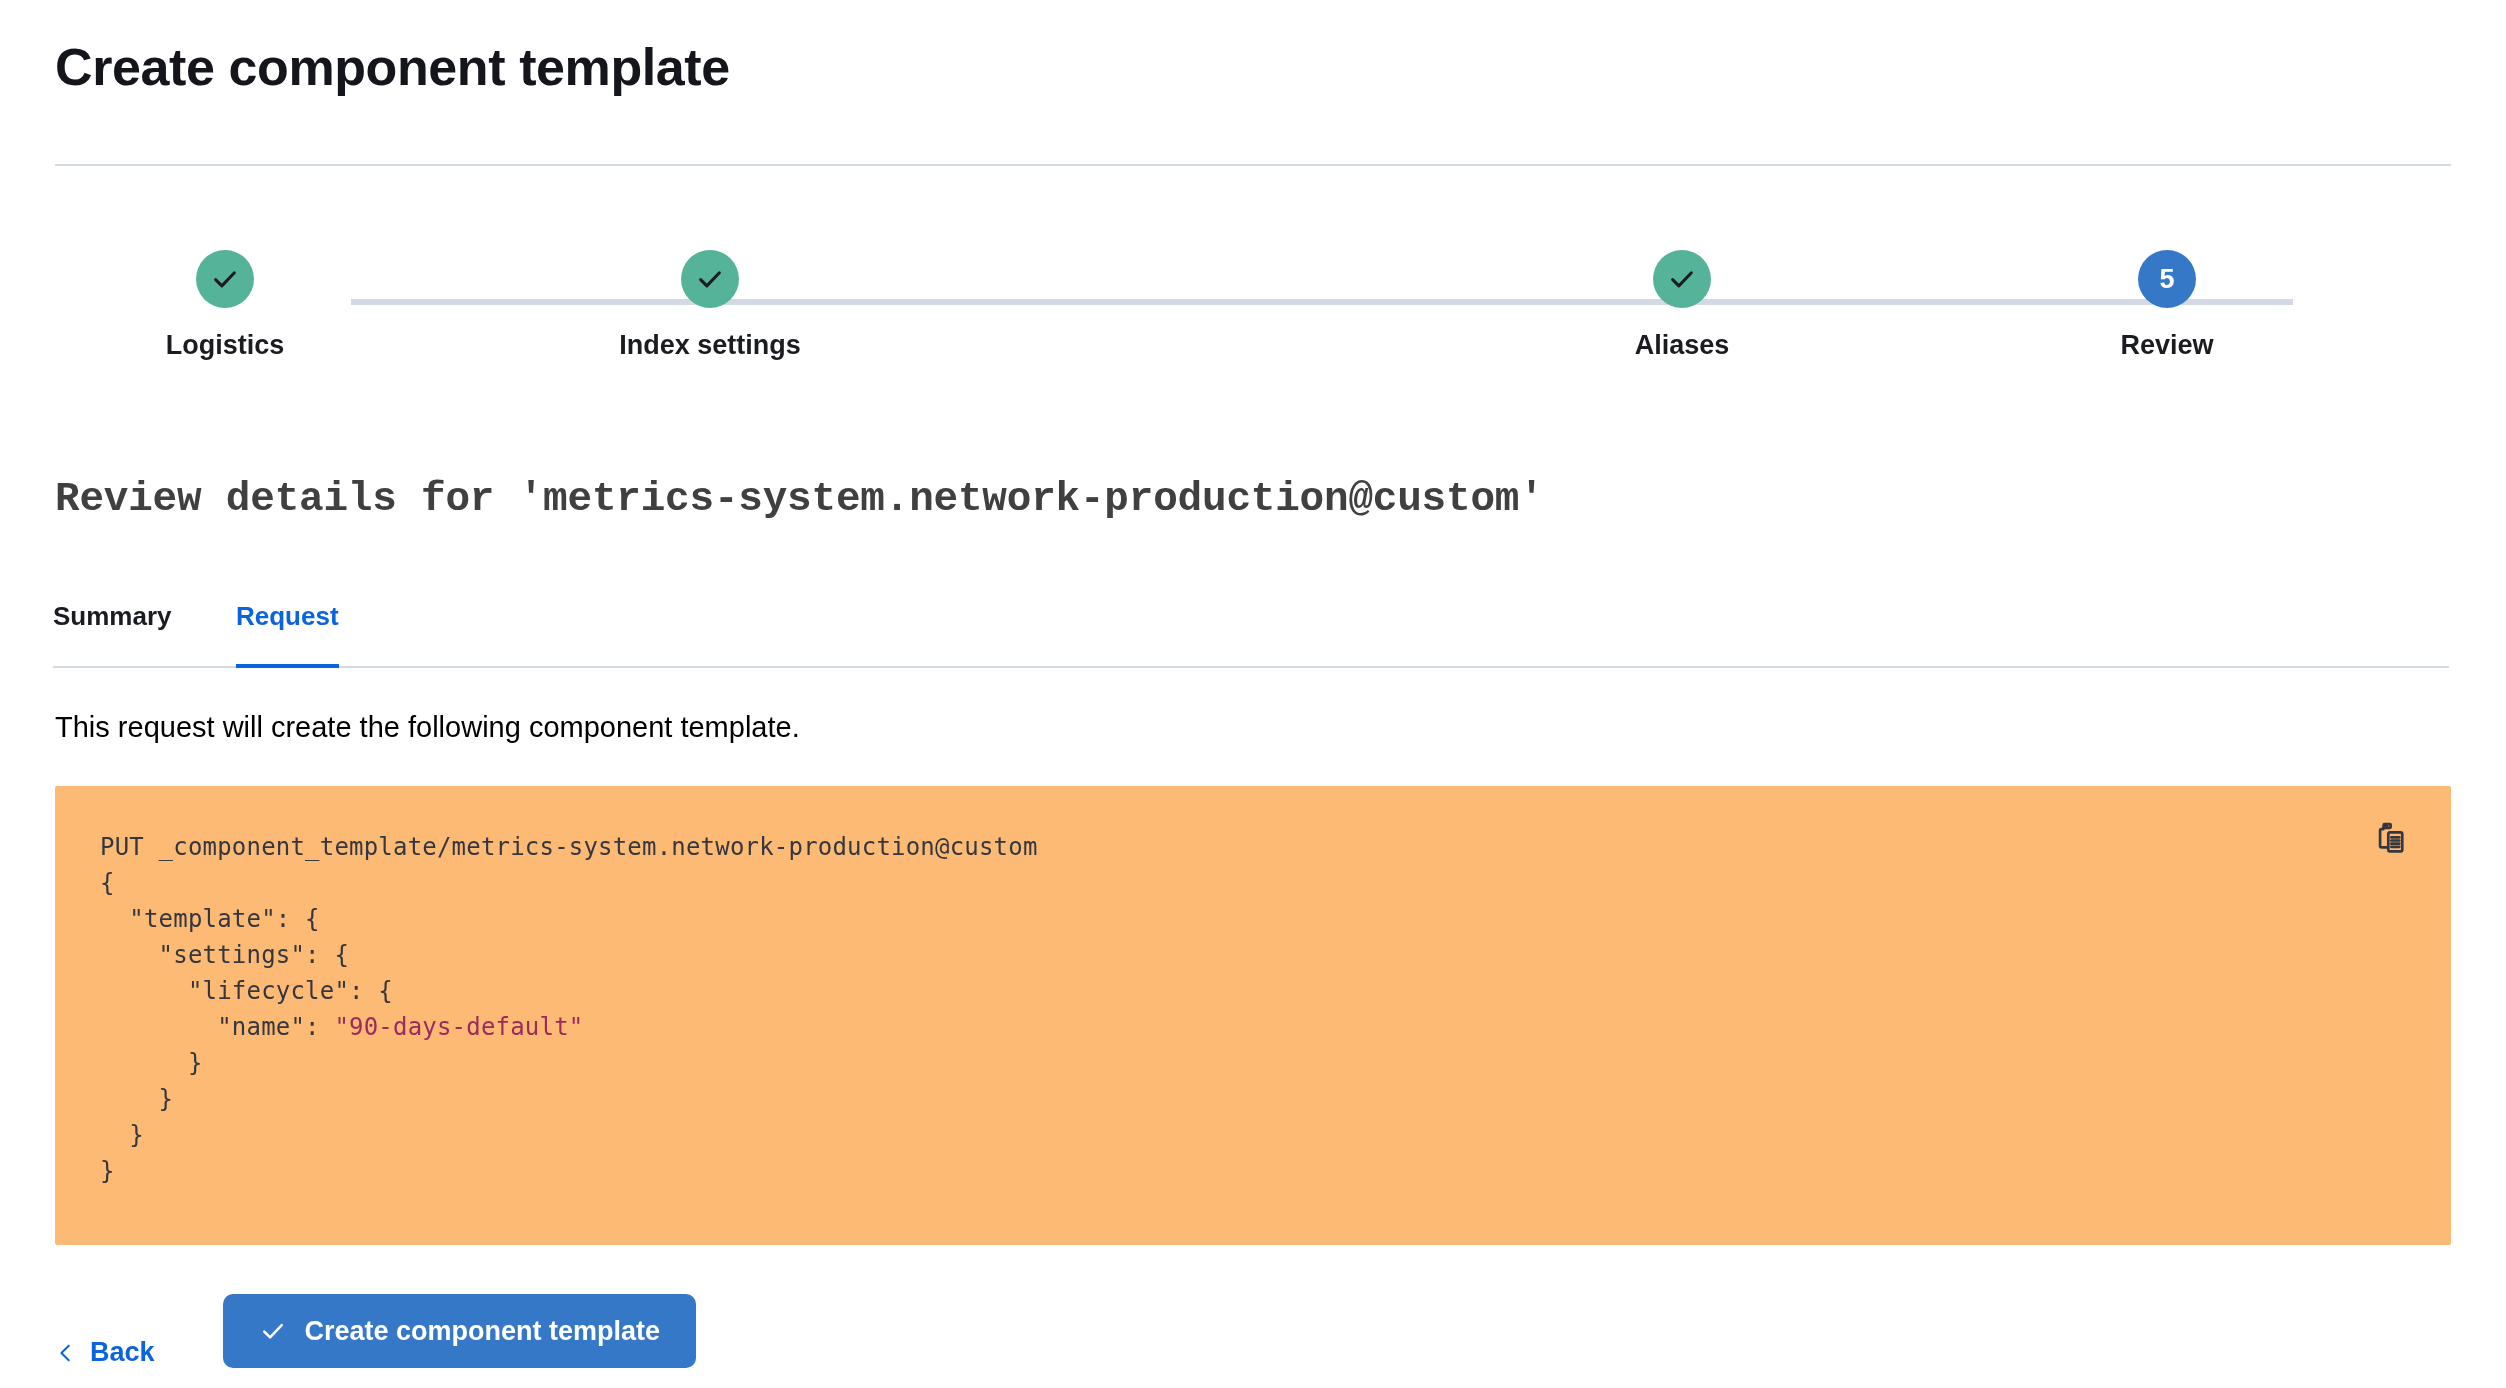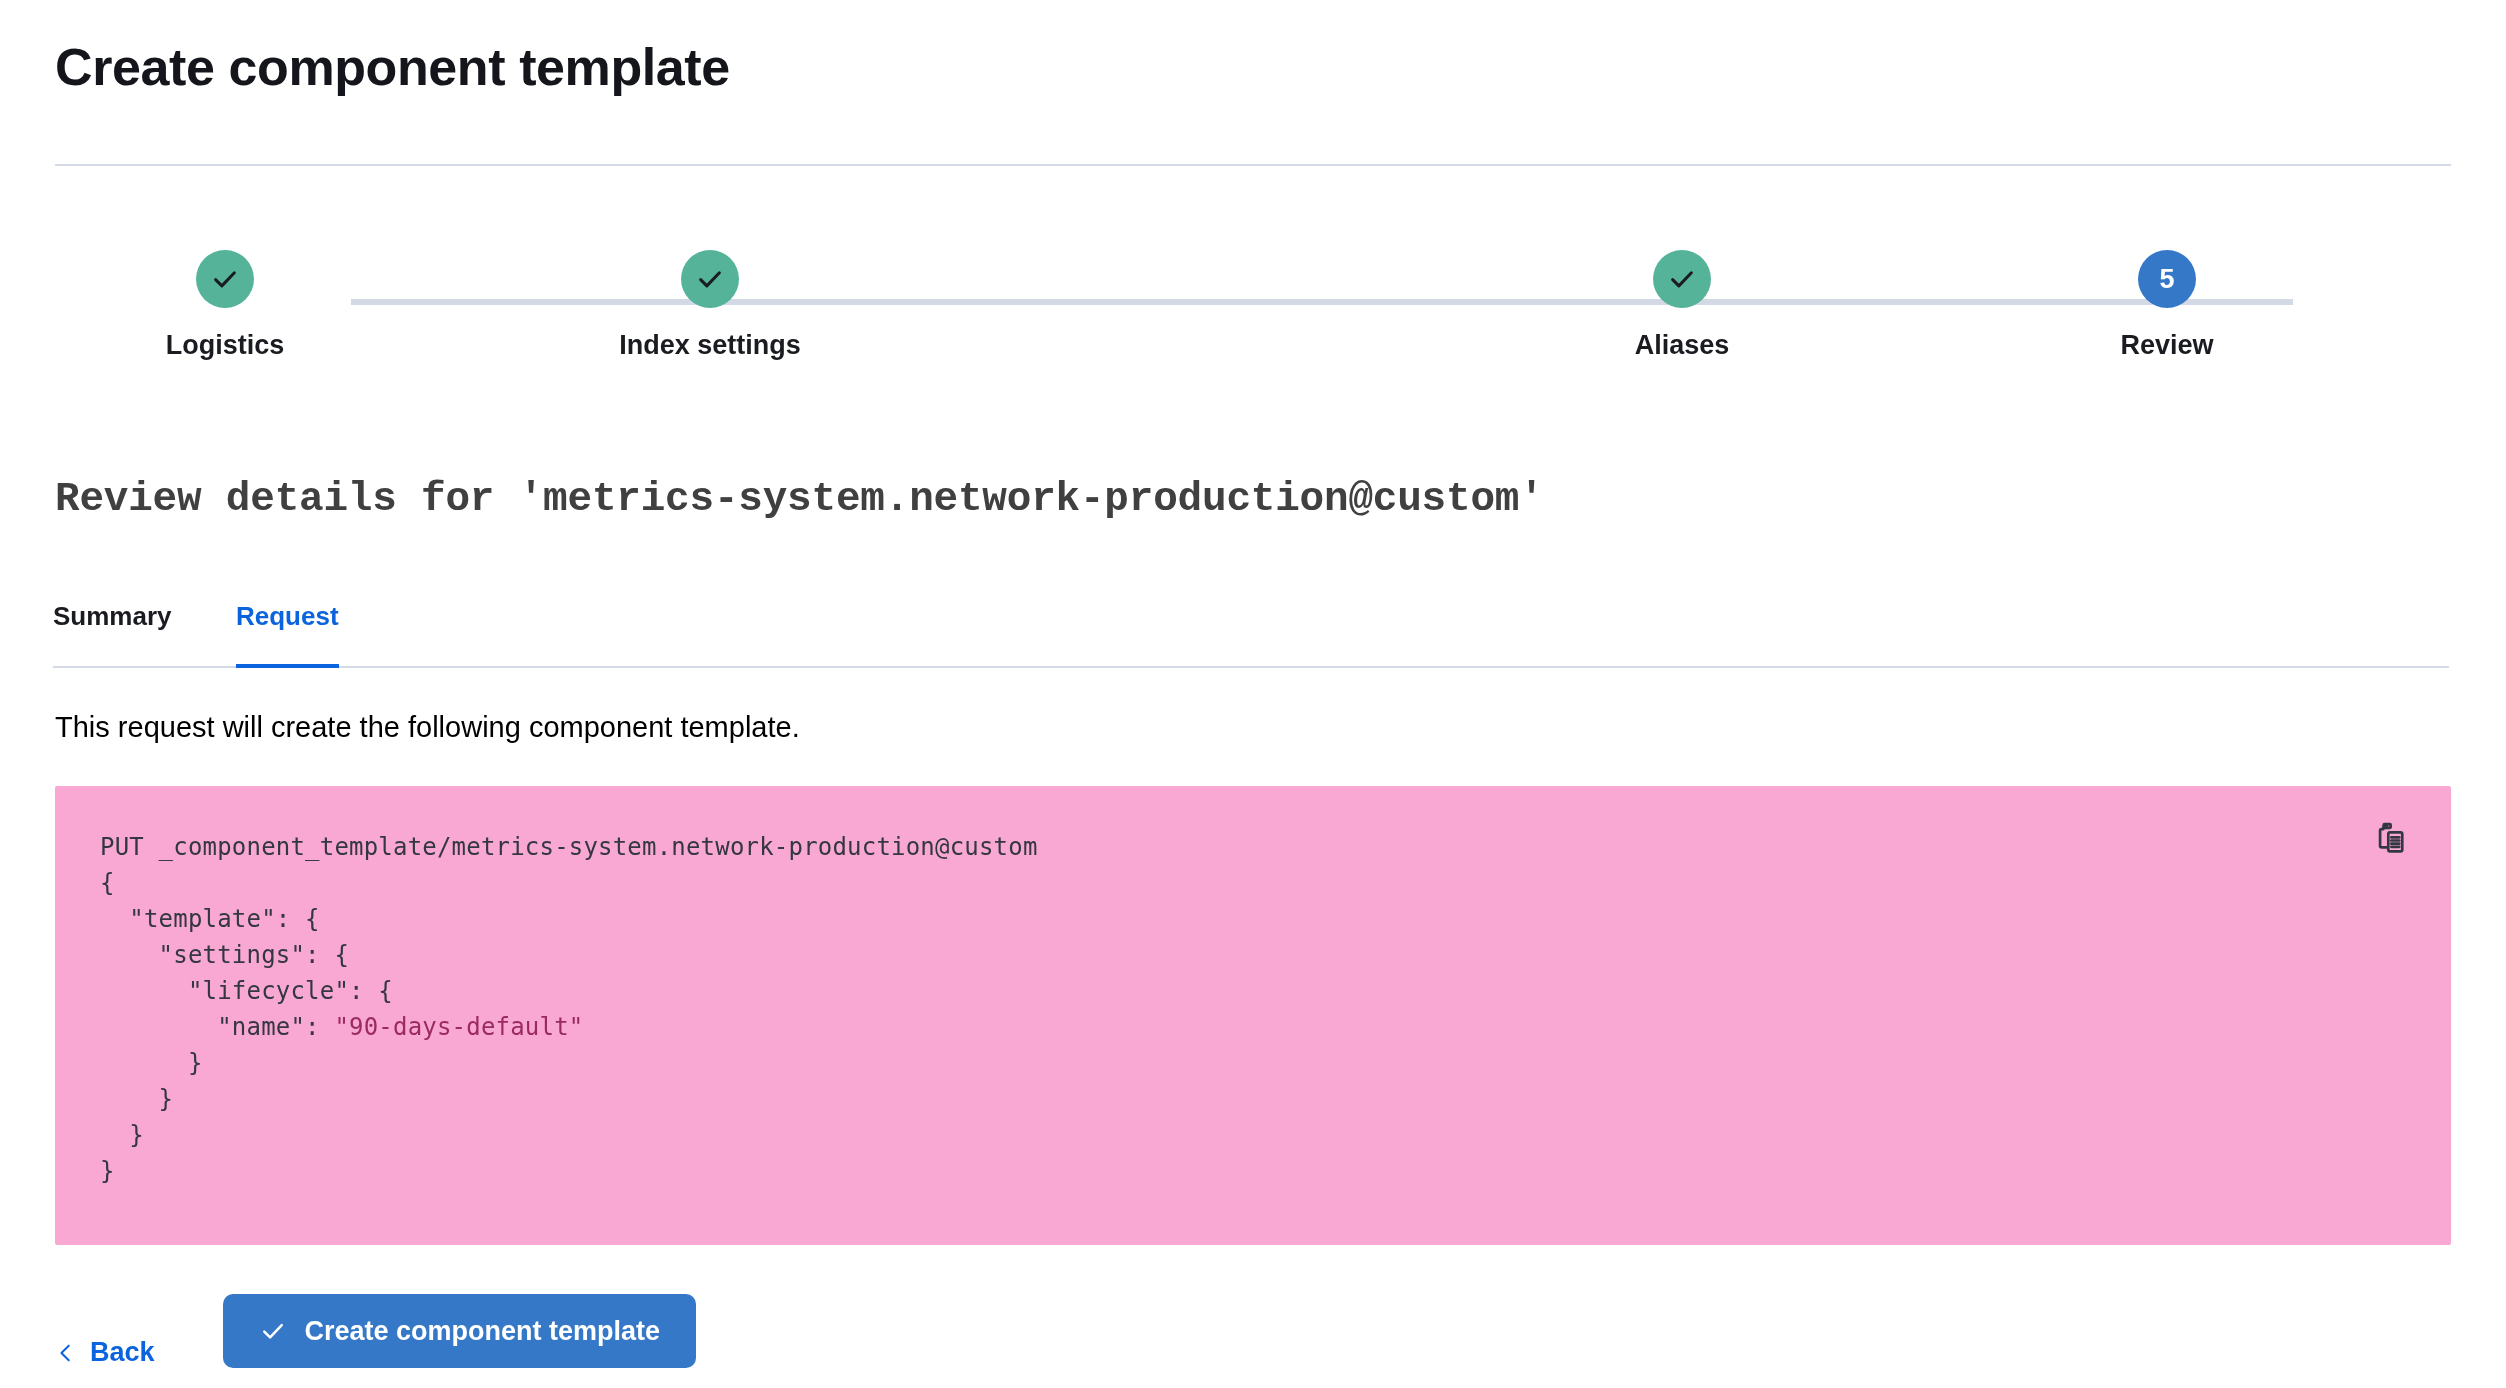--- a/index.html
+++ b/index.html
@@ -182,21 +182,21 @@
     color: #000000;
   }
 
   
   .code-panel {
     position: absolute;
     left: 55px;
     top: 786px;
     width: 2396px;
     height: 459px;
-    background: #f9a8d4;
+    background: #fdba74;
     border-radius: 2px;
   }
 
   .code-body {
     position: absolute;
     left: 45px;
     top: 43px;
     font-family: "DejaVu Sans Mono", monospace;
     font-size: 24px;
     line-height: 36px;

